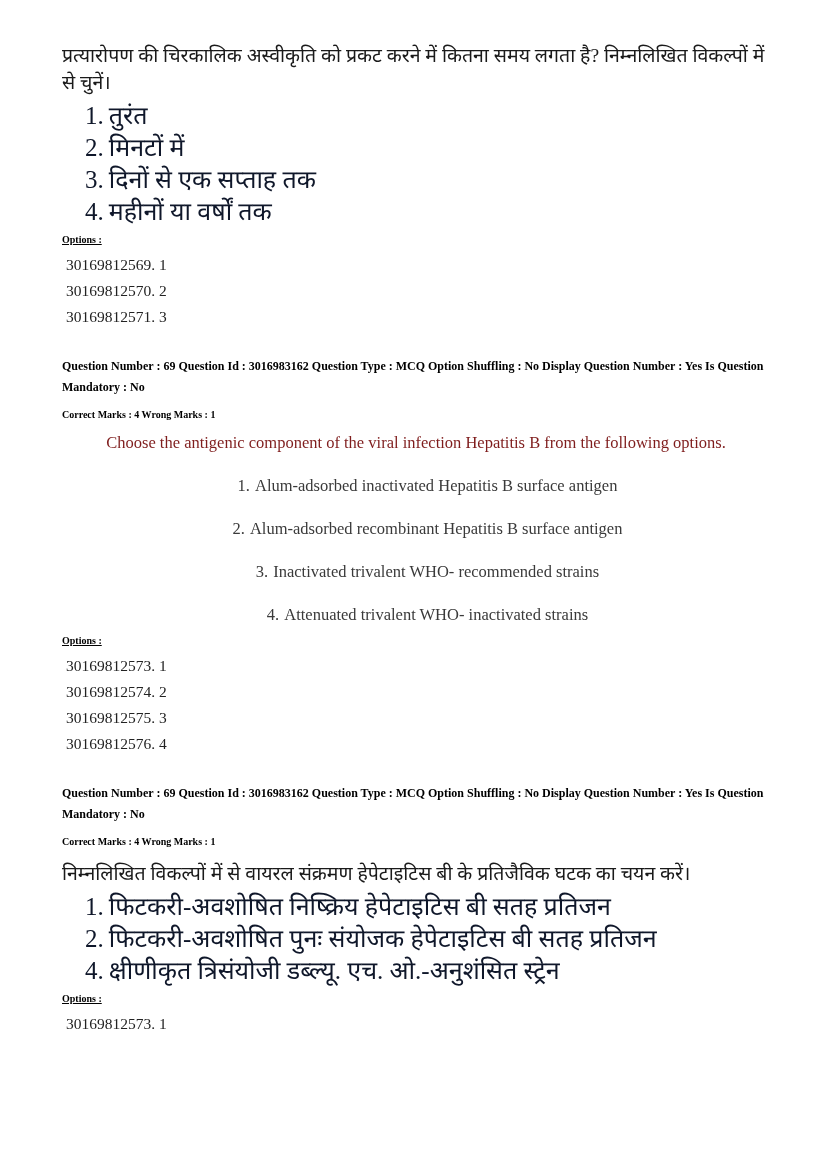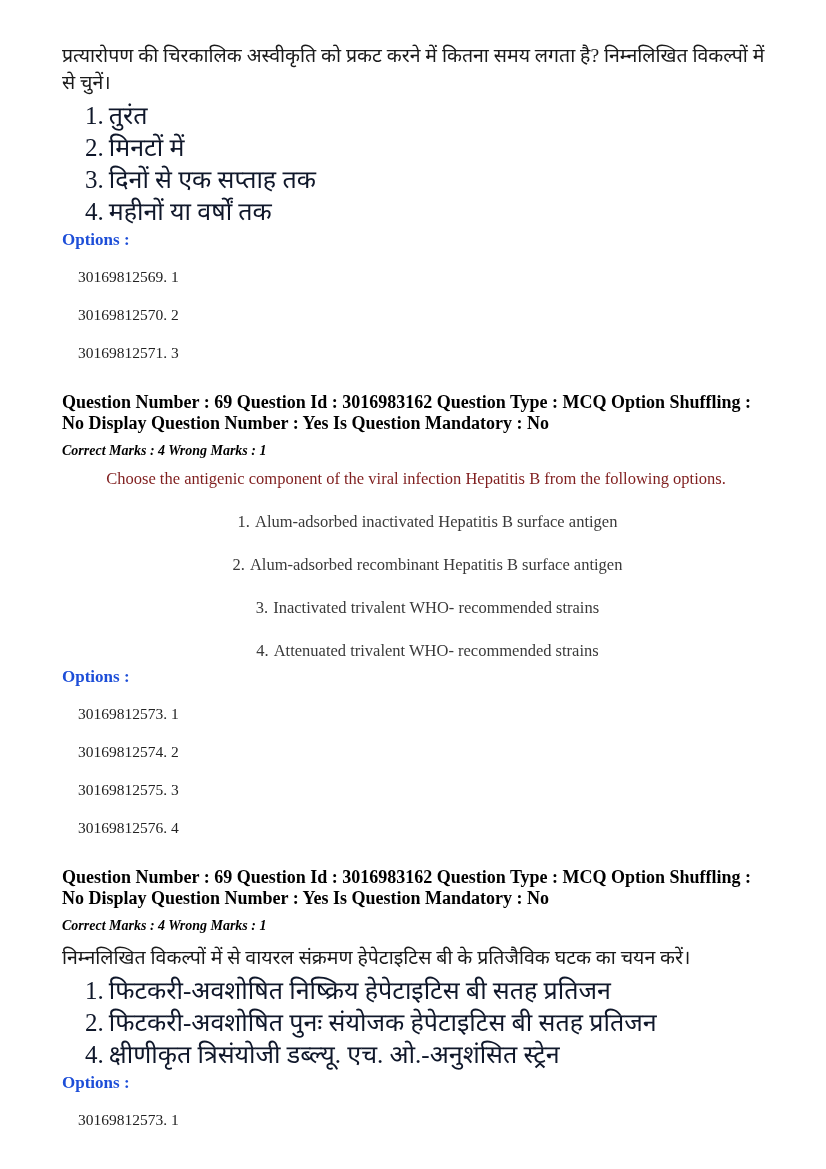--- a/index.html
+++ b/index.html
@@ -17,32 +17,31 @@
   .page {
     box-sizing: border-box;
     width: 826px;
     padding: 34px 56px 0 62px;
   }
   .q-block {
     margin: 0 0 28px 0;
   }
   .q-header {
     font-weight: bold;
-    font-size: 18px;
+    font-size: 12px;
     line-height: 21px;
     color: #000000;
     margin: 0;
   }
   .q-marks {
     font-weight: bold;
-    font-size: 14px;
+    font-size: 10px;
     line-height: 20px;
     color: #000000;
     margin: 7px 0 0 0;
-    font-style: italic;
   }
   .q-text {
     margin: 8px 0 0 0;
   }
   .q-text.hindi {
     font-size: 19.5px;
     line-height: 27px;
     color: #1a1a1a;
   }
   .q-text.english {
@@ -65,30 +64,31 @@
     line-height: 20px;
     margin-top: 23px;
     color: #3a3a3a;
     text-align: center;
   }
   .opt .num {
     padding-right: 5px;
   }
   .options-label {
     font-weight: bold;
-    font-size: 17px;
+    font-size: 10px;
     line-height: 20px;
-    color: #1d4ed8;
+    color: #000000;
     margin: 6px 0 0 0;
+    text-decoration: underline;
   }
   .opt-id {
     font-size: 15.5px;
     line-height: 22px;
     color: #222222;
-    margin: 16px;
+    margin: 4px;
   }
   .first-q { margin-top: 2px; }
 </style>
 </head>
 <body>
 
 <div class="page">
 
   <section class="q-block first-q">
     <p class="q-text hindi">प्रत्यारोपण की चिरकालिक अस्वीकृति को प्रकट करने में कितना समय लगता है? निम्नलिखित विकल्पों में से चुनें।</p>
@@ -120,21 +120,21 @@
     <p class="opt english">
       <span class="num">1.</span><span>Alum-adsorbed inactivated Hepatitis B surface antigen</span>
     </p>
     <p class="opt english">
       <span class="num">2.</span><span>Alum-adsorbed recombinant Hepatitis B surface antigen</span>
     </p>
     <p class="opt english">
       <span class="num">3.</span><span>Inactivated trivalent WHO- recommended strains</span>
     </p>
     <p class="opt english">
-      <span class="num">4.</span><span>Attenuated trivalent WHO- recommended strains</span>
+      <span class="num">4.</span><span>Attenuated trivalent WHO- inactivated strains</span>
     </p>
 
     <p class="options-label">Options :</p>
     <p class="opt-id">30169812573. 1</p>
     <p class="opt-id">30169812574. 2</p>
     <p class="opt-id">30169812575. 3</p>
     <p class="opt-id">30169812576. 4</p>
   </section>
 
   <section class="q-block">

